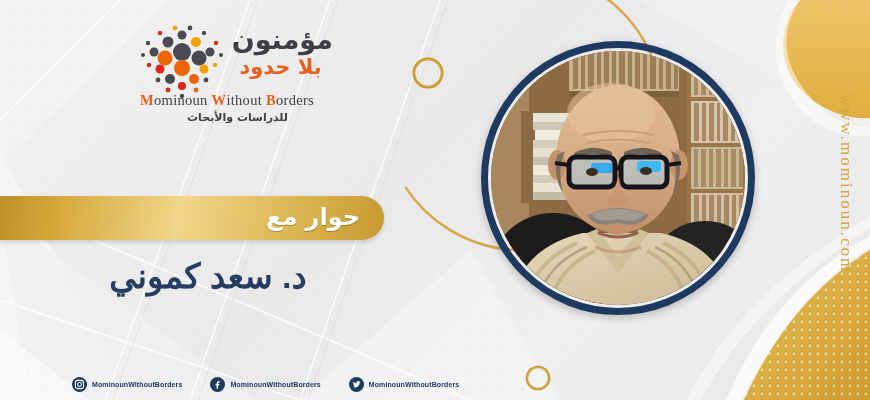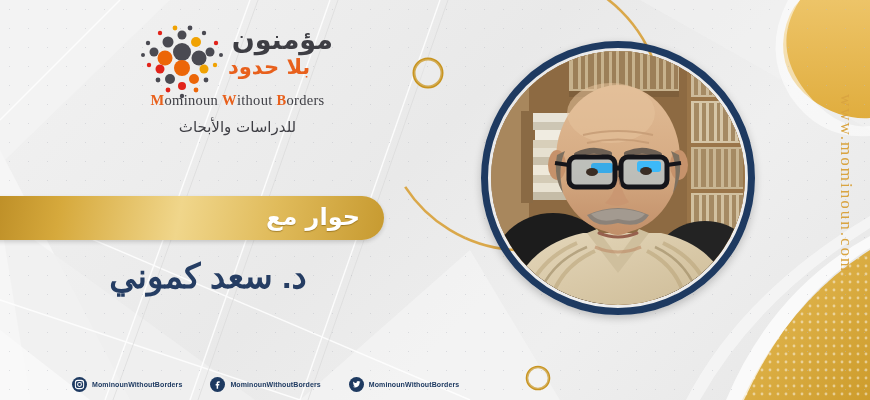--- a/index.html
+++ b/index.html
@@ -24,32 +24,32 @@
   .logo-marks{position:absolute;left:0;top:0;width:84px;height:84px;}
   .logo-ar{position:absolute;left:88px;top:4px;width:105px;height:60px;}
   .logo-ar .ar-top{
     font-family:"DejaVu Sans", sans-serif;
     font-size:27px;font-weight:700;color:#3e3e44;letter-spacing:-1px;
     text-align:right;line-height:28px;direction:rtl;margin-left:21px;
   }
   .logo-ar .ar-bot{
     font-family:"DejaVu Sans", sans-serif;
     font-size:21px;font-weight:700;color:#e8601c;
-    text-align:left;line-height:24px;direction:rtl;margin-top:1px;
+    text-align:center;line-height:24px;direction:rtl;margin-top:1px;
   }
   .logo-en{
-    position:absolute;left:0px;top:70px;width:195px;text-align:center;
+    position:absolute;left:0px;top:70px;width:195px;
     font-family:"Liberation Serif", serif;
     font-size:14.5px;color:#3e3e44;letter-spacing:.3px;white-space:nowrap;
   }
   .logo-en .hl{color:#e8601c;font-weight:700;}
   .logo-ar2{
-    position:absolute;left:0px;top:96px;width:195px;text-align:center;
+    position:absolute;left:0px;top:89px;width:195px;text-align:center;
     font-family:"DejaVu Sans", sans-serif;
-    font-size:15px;font-weight:400;color:#3e3e44;direction:rtl;white-space:nowrap;
+    font-size:11px;font-weight:700;color:#3e3e44;direction:rtl;white-space:nowrap;
   }
 
   
   .gold-ribbon{
     position:absolute;left:-10px;top:196px;width:394px;height:44px;
     border-radius:0 22px 22px 0;
     background:linear-gradient(100deg,#bb8c25 0%,#d6a93c 18%,#f0d68b 48%,#e0bb5b 72%,#c79a30 100%);
     box-shadow:0 2px 4px rgba(0,0,0,.16);
   }
   .gold-ribbon-txt{

